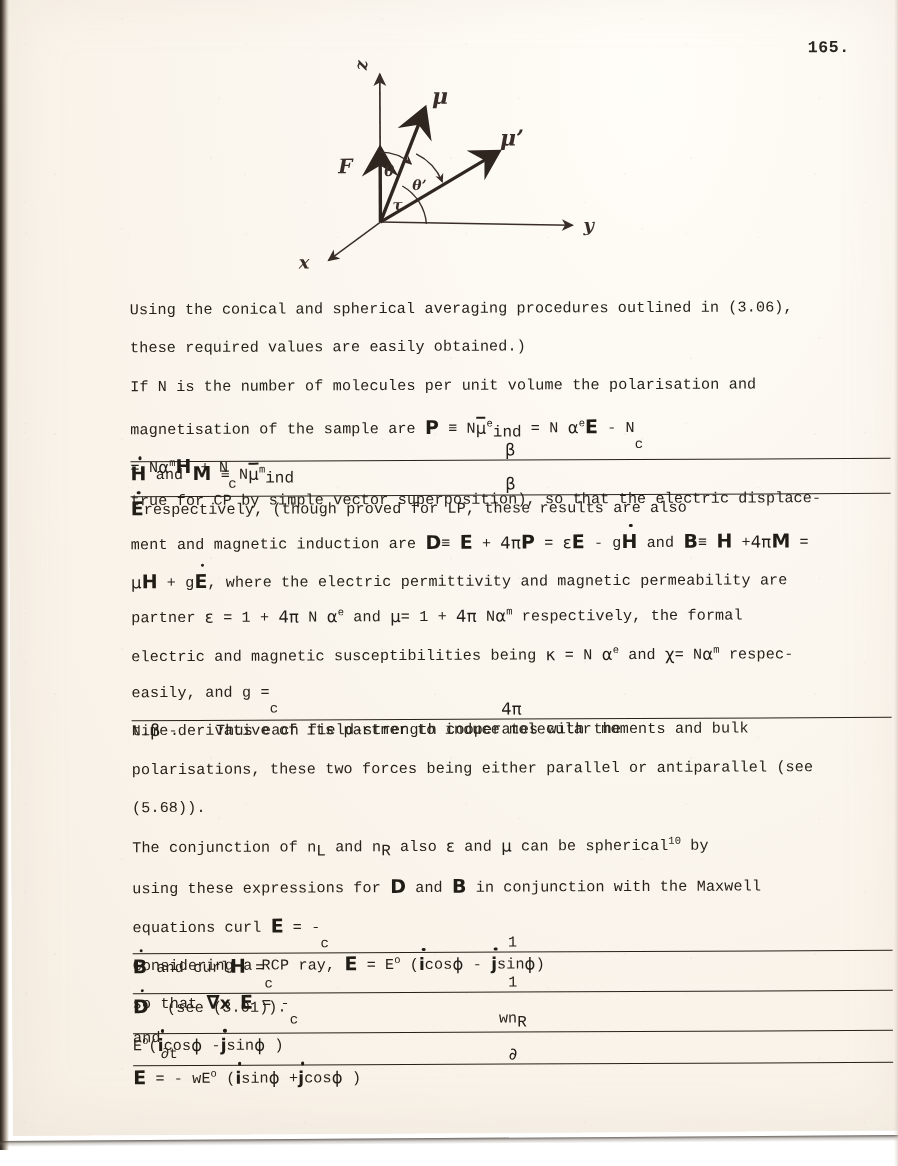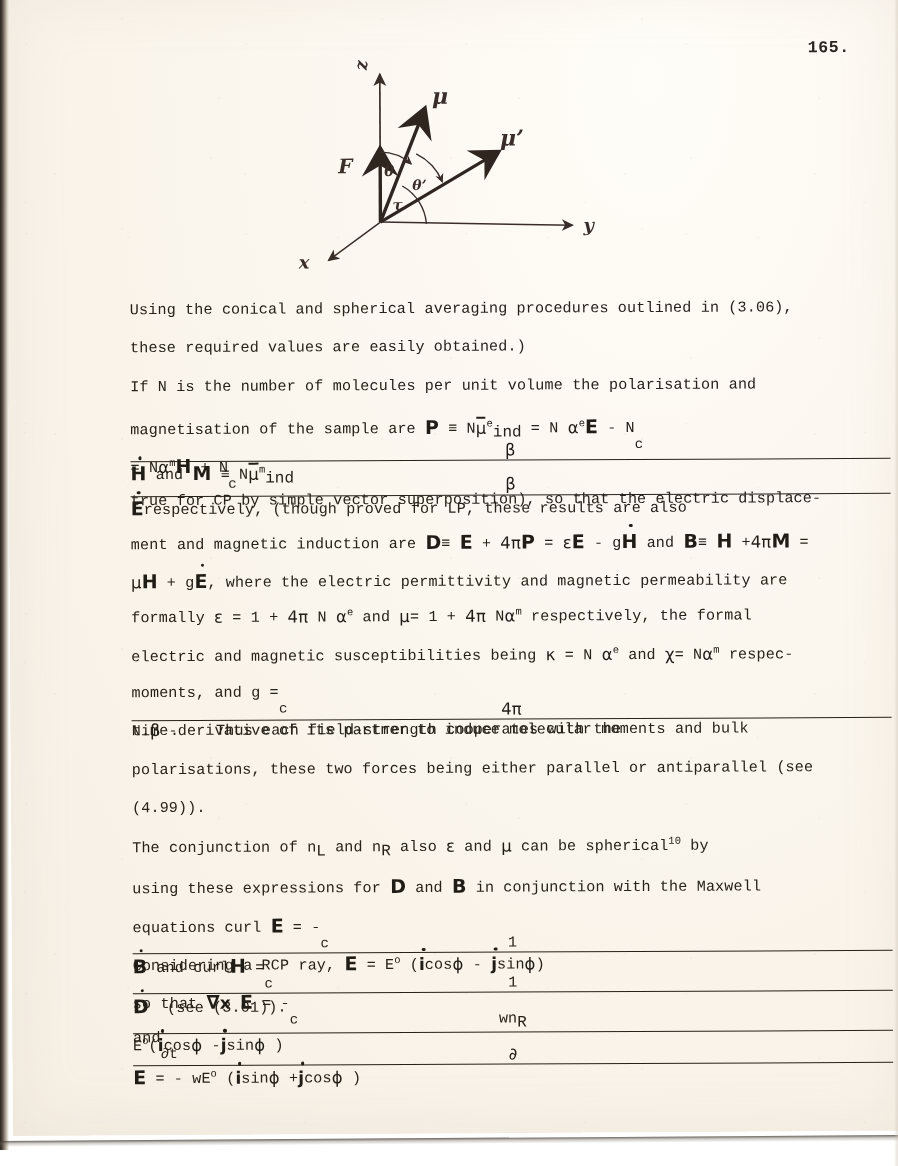--- a/index.html
+++ b/index.html
@@ -302,41 +302,41 @@
 
       <div class="ln">
         <span>ment and magnetic induction are </span><span class="vec">D</span><span>≡ </span><span class="vec">E</span><span> + </span><span class="greek">4π</span><span class="vec">P</span><span> = </span><span class="greek">ε</span><span class="vec">E</span><span> - </span><span>g</span><span class="vec dotted">H</span><span> and </span><span class="vec">B</span><span>≡ </span><span class="vec">H</span><span> +</span><span class="greek">4π</span><span class="vec">M</span><span> =</span>
       </div>
 
       <div class="ln">
         <span class="greek">μ</span><span class="vec">H</span><span> + </span><span>g</span><span class="vec dotted">E</span><span>, where the electric permittivity and magnetic permeability are</span>
       </div>
 
       <div class="ln">
-        <span>formally </span><span class="greek">ε</span><span> = 1 + </span><span class="greek">4π</span><span> N </span><span class="greek">α</span><span class="sup">e</span><span> and </span><span class="greek">μ</span><span>= 1 + </span><span class="greek">4π</span><span> N</span><span class="greek">α</span><span class="sup">m</span><span> respectively, the formal</span>
+        <span>partner </span><span class="greek">ε</span><span> = 1 + </span><span class="greek">4π</span><span> N </span><span class="greek">α</span><span class="sup">e</span><span> and </span><span class="greek">μ</span><span>= 1 + </span><span class="greek">4π</span><span> N</span><span class="greek">α</span><span class="sup">m</span><span> respectively, the formal</span>
       </div>
 
       <div class="ln">
         <span>electric and magnetic susceptibilities being </span><span class="greek">κ</span><span> = N </span><span class="greek">α</span><span class="sup">e</span><span> and </span><span class="greek">χ</span><span>= N</span><span class="greek">α</span><span class="sup">m</span><span> respec-</span>
       </div>
 
       <div class="ln">
-        <span>moments, and g = </span><span class="frac"><span class="num greek">4π</span><span class="den">c</span></span><span> N.</span><span class="greek">β</span><span> .&nbsp;&nbsp;&nbsp; </span><span>Thus each field-strength cooperates with the</span>
+        <span>easily, and g = </span><span class="frac"><span class="num greek">4π</span><span class="den">c</span></span><span> N.</span><span class="greek">β</span><span> .&nbsp;&nbsp;&nbsp; </span><span>Thus each field-strength cooperates with the</span>
       </div>
 
       <div class="ln">
         <span>time-derivative of its partner to induce molecular moments and bulk</span>
       </div>
 
       <div class="ln">
         <span>polarisations, these two forces being either parallel or antiparallel (see</span>
       </div>
 
       <div class="ln">
-        <span>(4.99)).</span>
+        <span>(5.68)).</span>
       </div>
 
       <div class="ln">
         <span class="indent"></span><span>The conjunction of n</span><span class="sub">L</span><span> and n</span><span class="sub">R</span><span> also </span><span class="greek">ε</span><span> and </span><span class="greek">μ</span><span> can be spherical</span><span class="sup">10</span><span> by</span>
       </div>
 
       <div class="ln">
         <span>using these expressions for </span><span class="vec">D</span><span> and </span><span class="vec">B</span><span> in conjunction with the Maxwell</span>
       </div>
 

